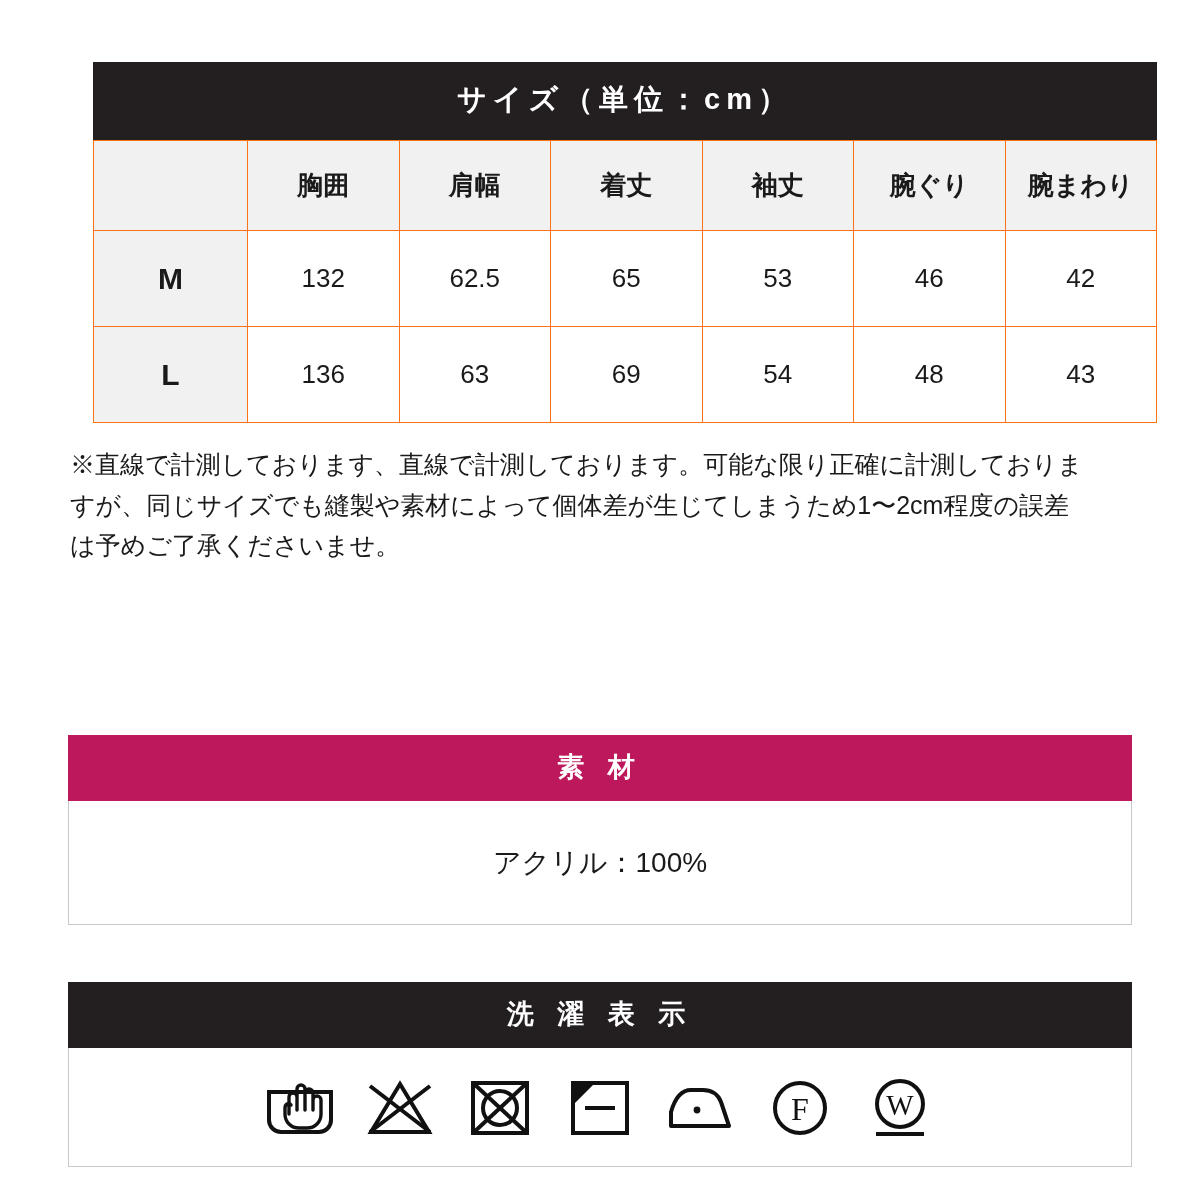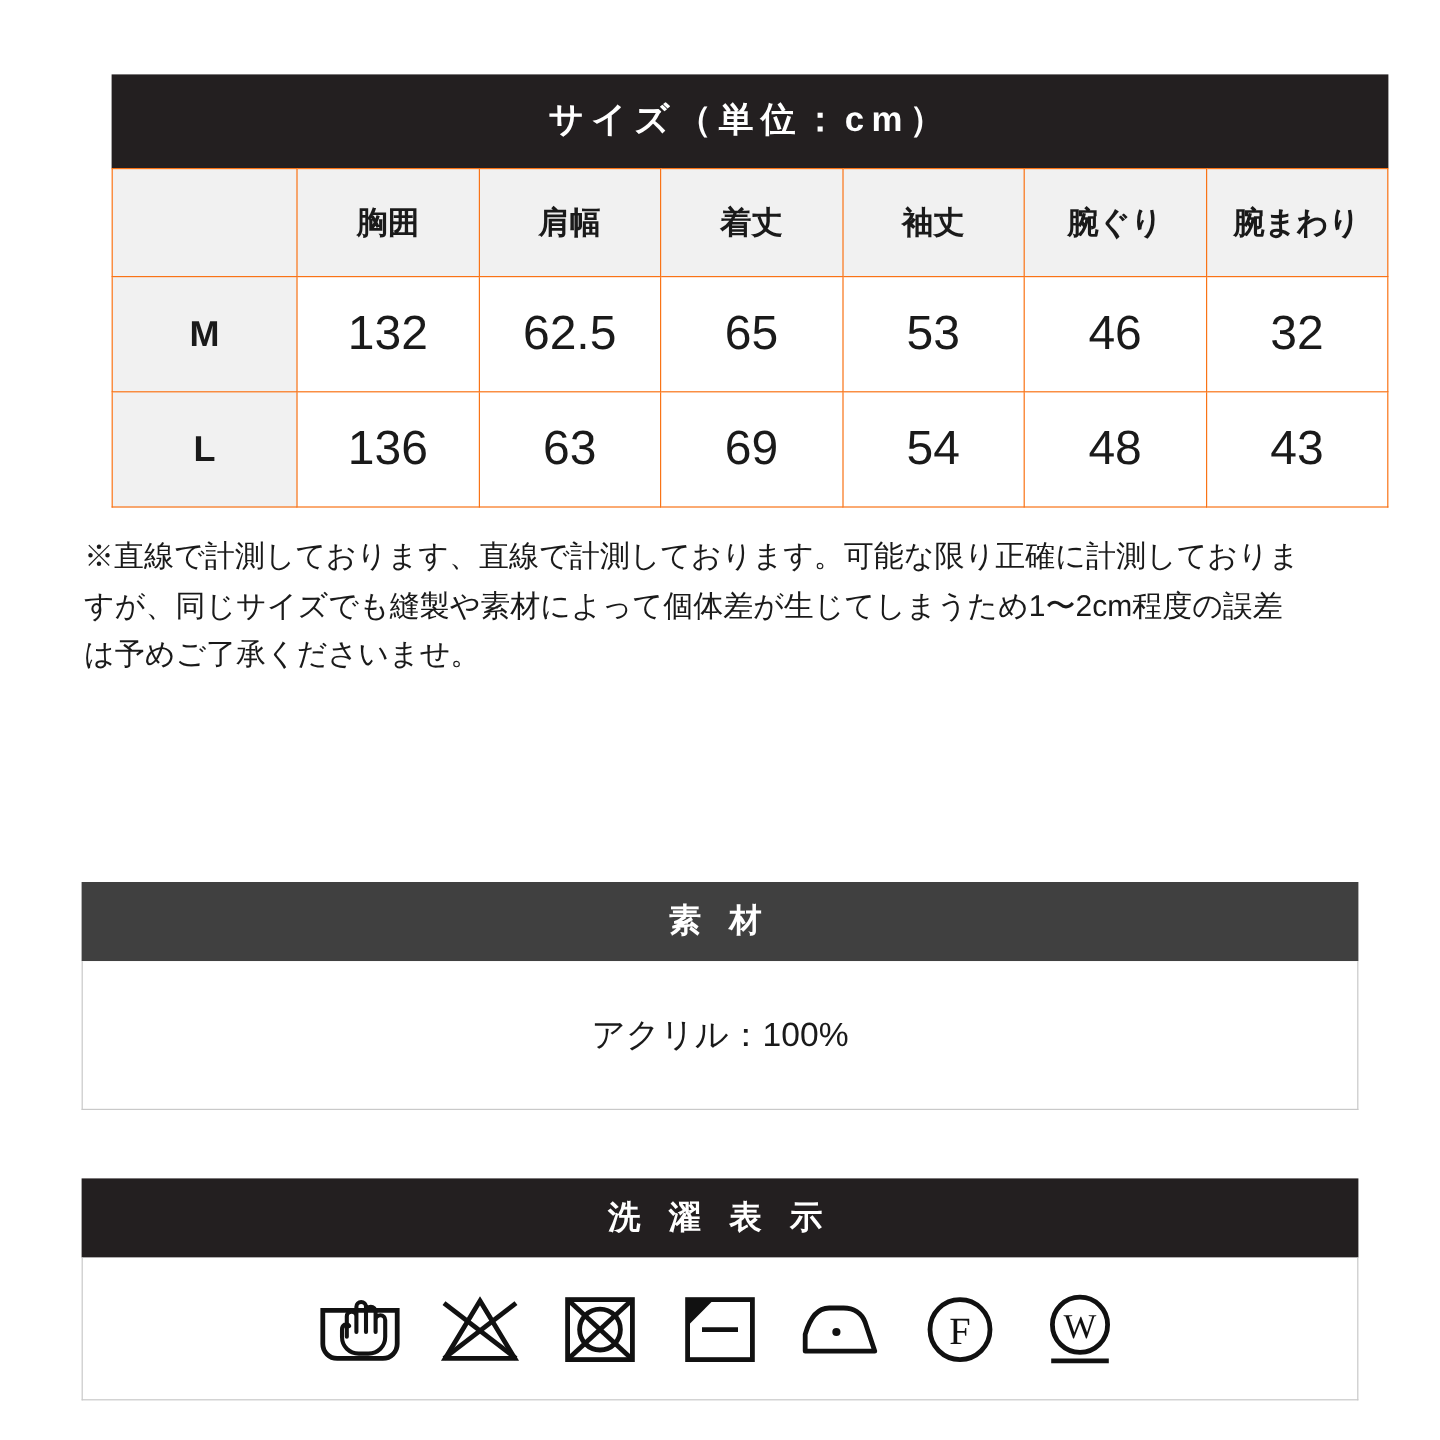--- a/index.html
+++ b/index.html
@@ -63,21 +63,21 @@
     background: #f1f1f1;
   }
   table.size tbody th {
     background: #f1f1f1;
     font-size: 30px;
     font-weight: bold;
     height: 96px;
   }
   table.size tbody td {
     background: #ffffff;
-    font-size: 40px;
+    font-size: 26px;
     height: 96px;
   }
   col.first { width: 154px; }
 
   
   .notes {
     position: absolute;
     left: 70px;
     top: 444px;
     width: 1020px;
@@ -89,21 +89,21 @@
   .notes p:last-child { margin-bottom: 0; }
 
   
   .material-block {
     position: absolute;
     left: 68px;
     top: 735px;
     width: 1064px;
   }
   .material-band {
-    background: #404040;
+    background: #be185d;
     color: #ffffff;
     text-align: center;
     font-size: 27px;
     font-weight: bold;
     letter-spacing: 8px;
     padding: 14px 0 16px 0;
   }
   .material-body {
     border: 1px solid #c9c9c9;
     border-top: none;
@@ -173,21 +173,21 @@
         </tr>
       </thead>
       <tbody>
         <tr>
           <th>M</th>
           <td>132</td>
           <td>62.5</td>
           <td>65</td>
           <td>53</td>
           <td>46</td>
-          <td>32</td>
+          <td>42</td>
         </tr>
         <tr>
           <th>L</th>
           <td>136</td>
           <td>63</td>
           <td>69</td>
           <td>54</td>
           <td>48</td>
           <td>43</td>
         </tr>

